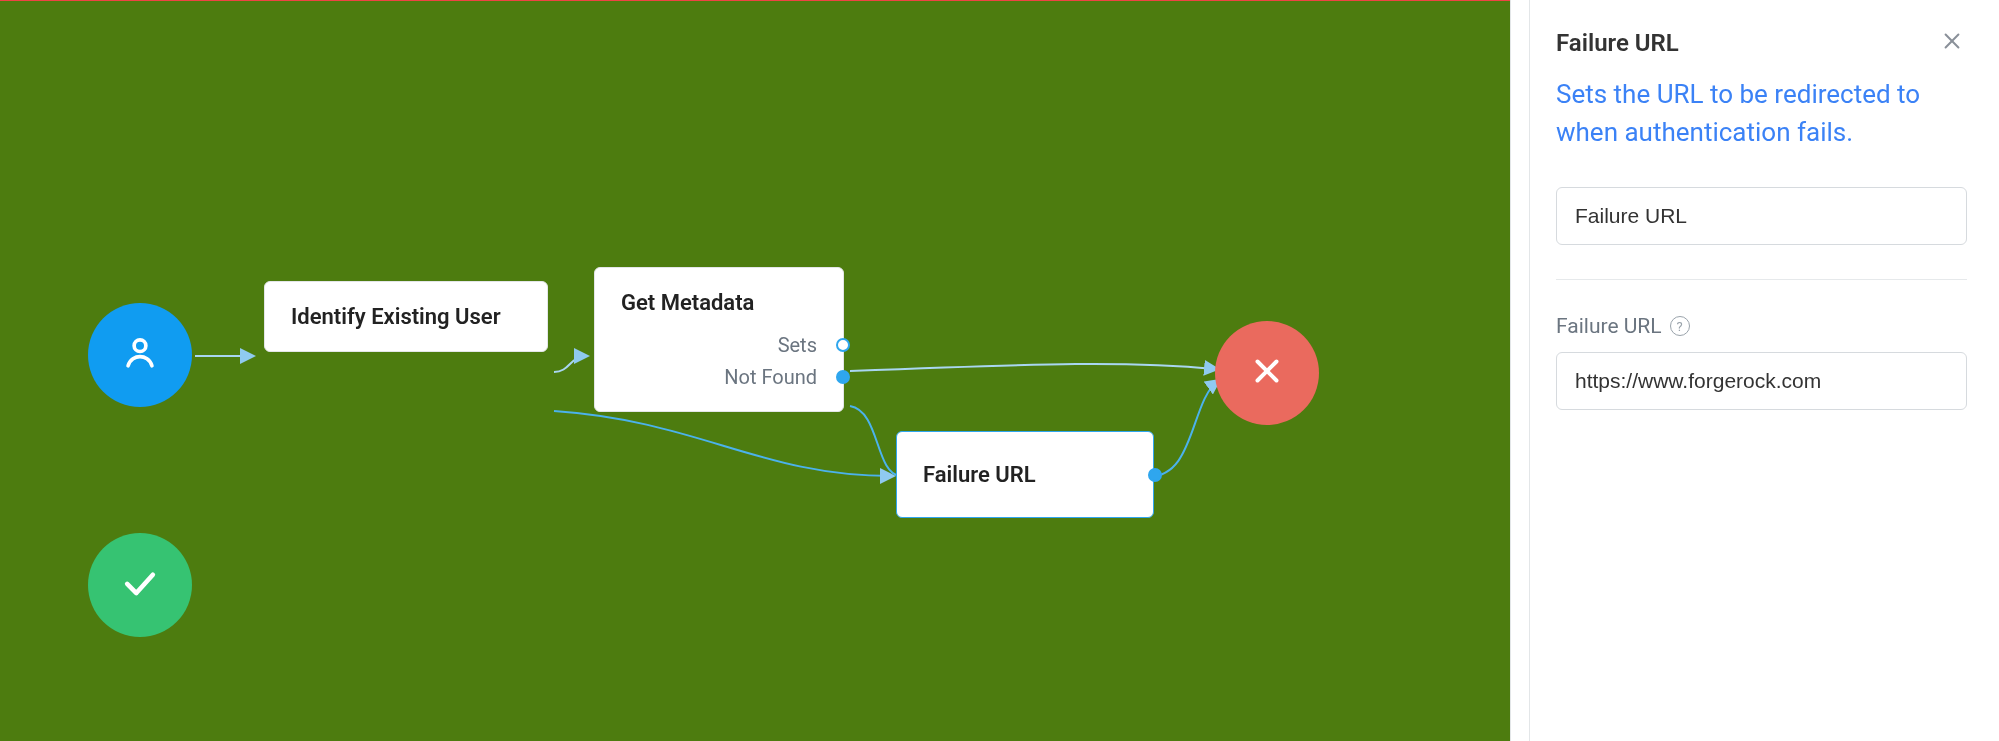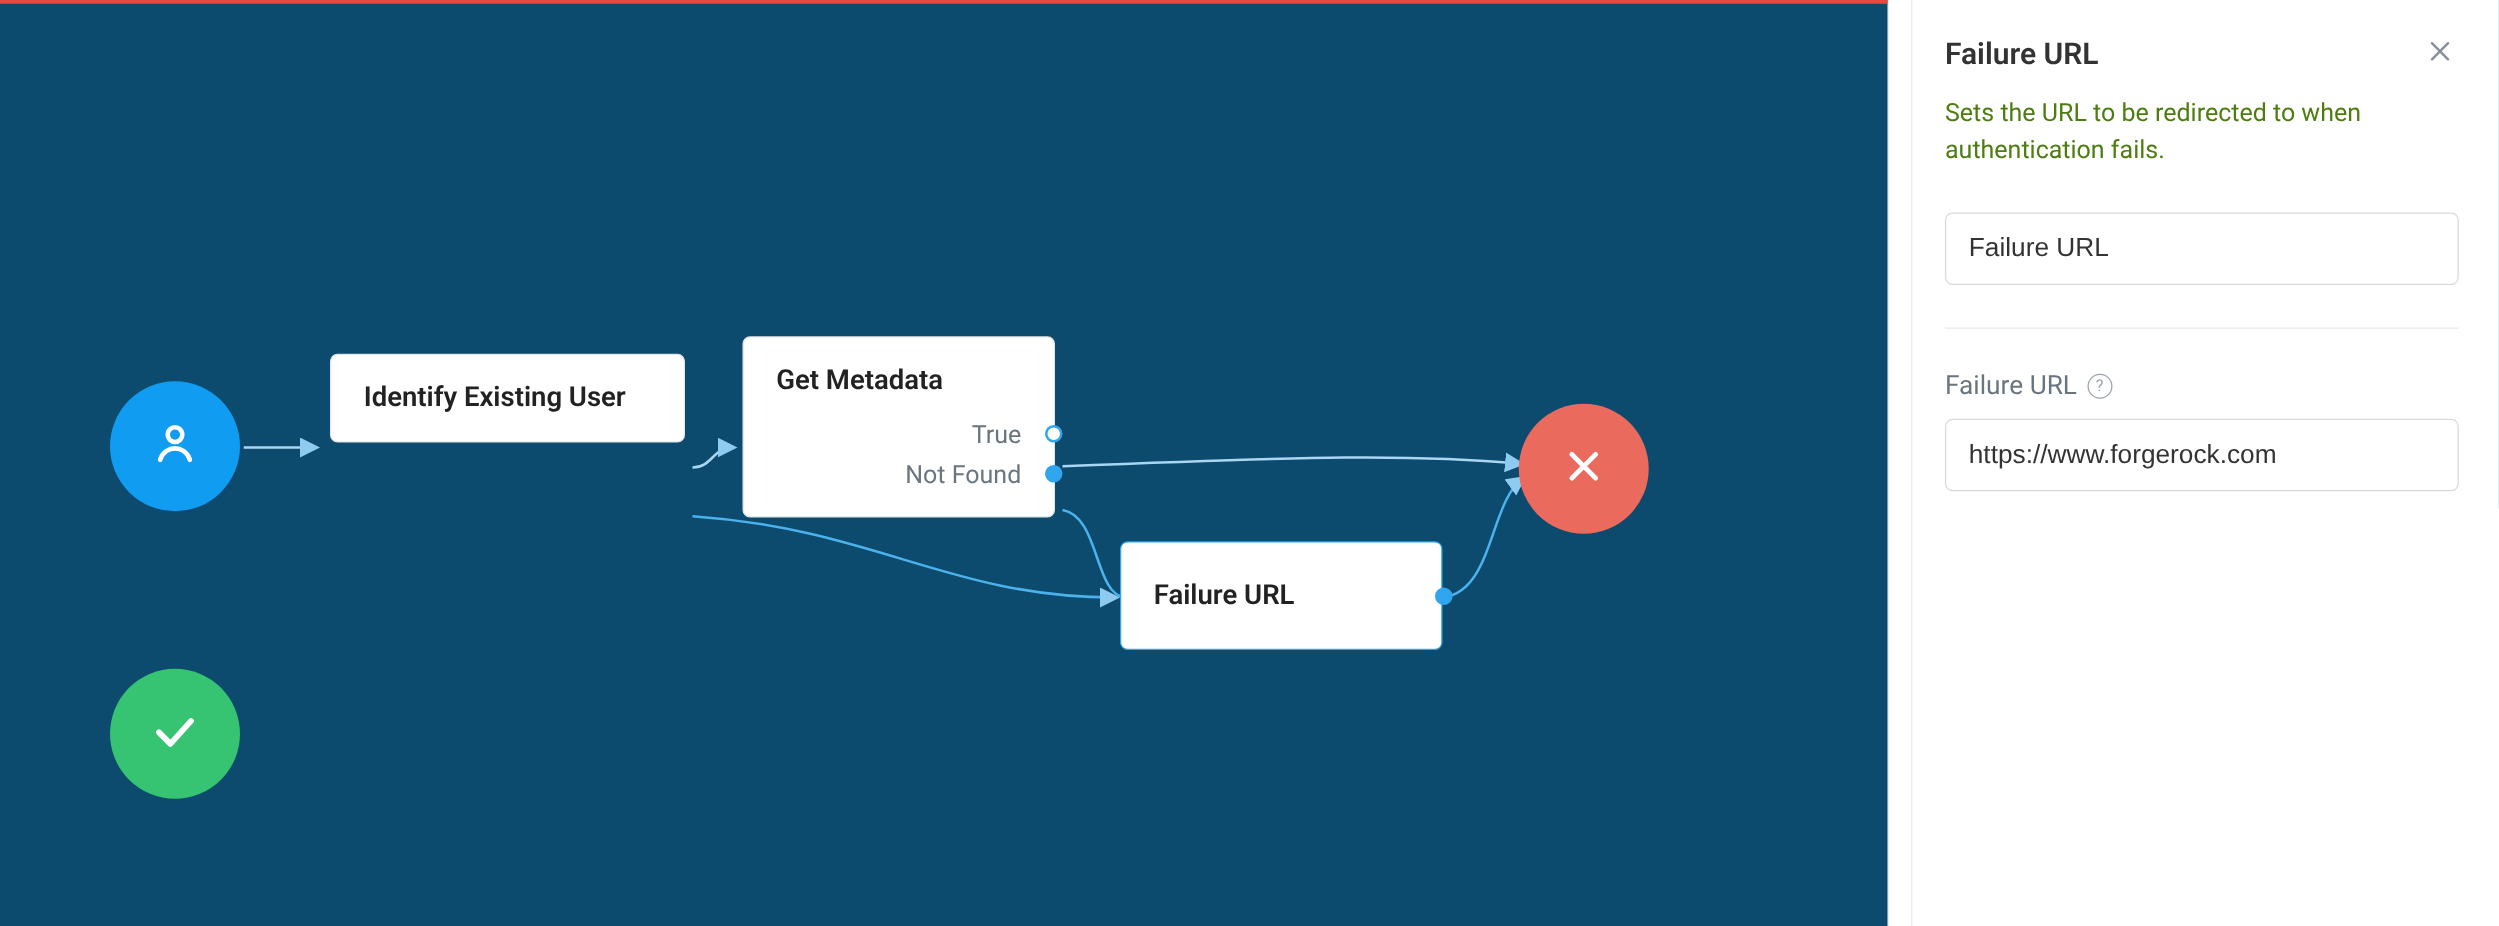--- a/index.html
+++ b/index.html
@@ -8,22 +8,22 @@
     background: #fff;
     width: 1999px;
     height: 741px;
     overflow: hidden;
     display: flex;
   }
   .canvas-area {
     position: relative;
     flex: 0 0 1510px;
     height: 100%;
-    background: #0c4a6e;
-    border-top: 3px solid #ef4444;
+    background: #4d7c0f;
+    border-top: 1px solid #ef4444;
   }
   .scrollbar-gap {
     flex: 0 0 20px;
     height: 100%;
     background: #fff;
     border-left: 1px solid #e3e6e8;
     border-right: 1px solid #e3e6e8;
   }
   .side-panel {
     flex: 1;
@@ -117,22 +117,22 @@
     font-size: 24px;
     font-weight: 600;
     color: #333;
   }
   .panel-close {
     cursor: pointer;
     color: #8a9099;
     padding: 4px;
   }
   .panel-desc {
-    font-size: 20px;
-    color: #4d7c0f;
+    font-size: 26px;
+    color: #3b82f6;
     line-height: 1.45;
     margin-bottom: 36px;
   }
   .form-label {
     font-size: 21px;
     color: #6b7580;
     margin-bottom: 14px;
     display: flex;
     align-items: center;
     gap: 8px;
@@ -208,21 +208,21 @@
   </div>
 
   <div class="box-node" style="left:264px; top:280px; width:284px;">
     <div class="node-title">Identify Existing User</div>
   </div>
 
   <div class="box-node" style="left:594px; top:266px; width:250px;">
     <div class="node-title" style="text-align:left;">Get Metadata</div>
     <div class="node-ports">
       <div class="port-row">
-        <span>True</span>
+        <span>Sets</span>
         <span class="port-dot"></span>
       </div>
       <div class="port-row">
         <span>Not Found</span>
         <span class="port-dot filled"></span>
       </div>
     </div>
   </div>
 
   <div class="box-node selected" style="left:896px; top:430px; width:258px; padding:30px 26px;">

